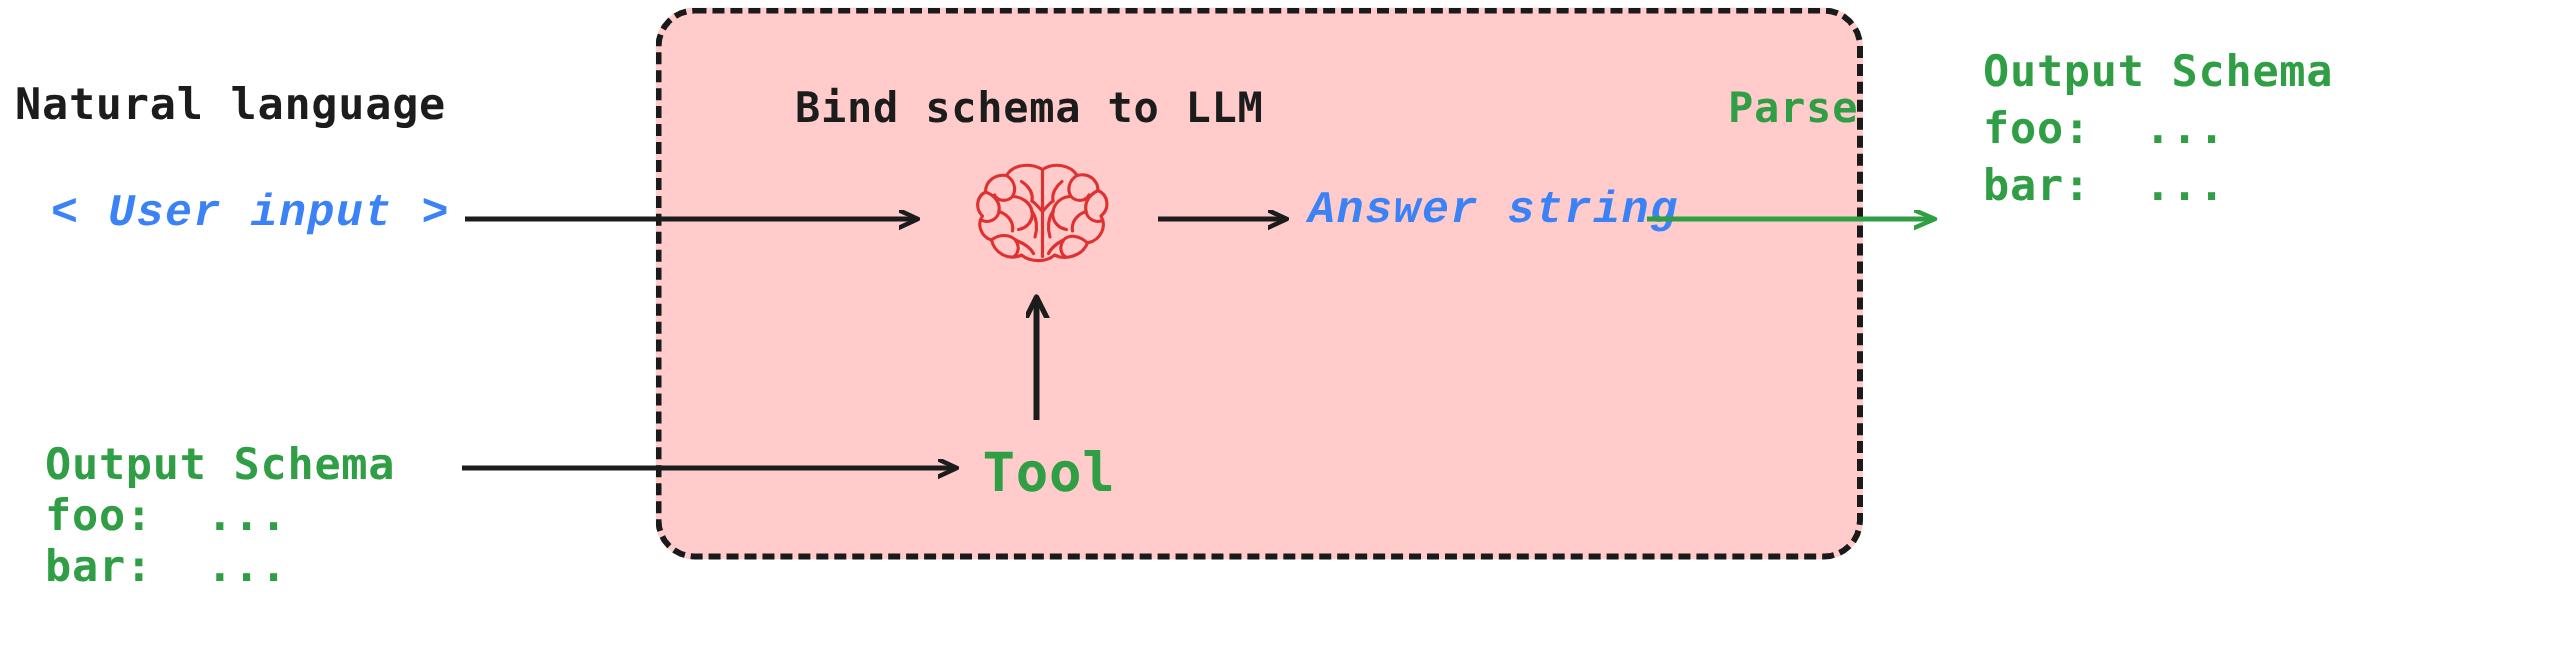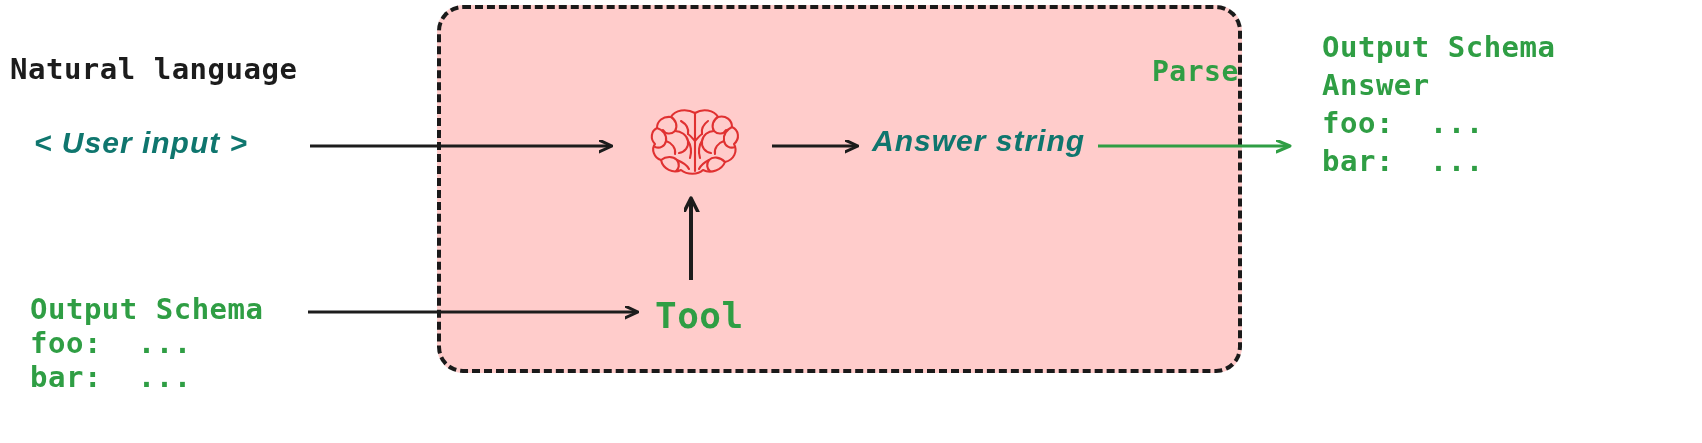--- a/index.html
+++ b/index.html
@@ -31,24 +31,24 @@
 
   
   .mono {
     font-family: "DejaVu Sans Mono", monospace;
     font-weight: 700;
     color: #1c1c1c;
     white-space: pre;
     letter-spacing: 0.5px;
   }
   .hand {
-    font-family: Liberation Sans, sans-serif;
+    font-family: Liberation Mono, monospace;
     font-style: italic;
     font-weight: 600;
-    color: #0f766e;
+    color: #3b82f6;
     white-space: pre;
     letter-spacing: 1px;
   }
   .green {
     color: #2f9e44;
   }
 
   #natural-language-label {
     position: absolute;
     left: 10px;
@@ -130,30 +130,30 @@
   <div id="natural-language-label" class="mono">Natural language</div>
 
   <div id="user-input-label" class="hand">&lt; User input &gt;</div>
 
   <div id="left-schema-block">
     <div class="mono green">Output Schema</div>
     <div class="mono green">foo:  ...</div>
     <div class="mono green">bar:  ...</div>
   </div>
 
+  <div id="bind-schema-title" class="mono">Bind schema to LLM</div>
 
   <div id="parse-label" class="mono green">Parse</div>
 
   <div id="answer-string-label" class="hand">Answer string</div>
 
   <div id="tool-label" class="mono green">Tool</div>
 
   <div id="right-schema-block">
     <div class="mono green">Output Schema</div>
-    <div class="mono green">Answer</div>
     <div class="mono green">foo:  ...</div>
     <div class="mono green">bar:  ...</div>
   </div>
 
   <div class="brain-wrap">
     <svg viewBox="0 0 94 70" width="94" height="70" fill="none" stroke="#e03131" stroke-width="2.1" stroke-linecap="round" stroke-linejoin="round">
 
       <path d="M47 6 C38 1 27 3 23 10 C15 9 9 14 9 21 C3 24 2 32 7 37
                C3 42 6 51 13 53 C15 62 25 67 33 63 C39 68 50 68 55 63
                C63 67 74 63 77 55 C86 53 90 44 86 37 C92 32 91 23 84 20

